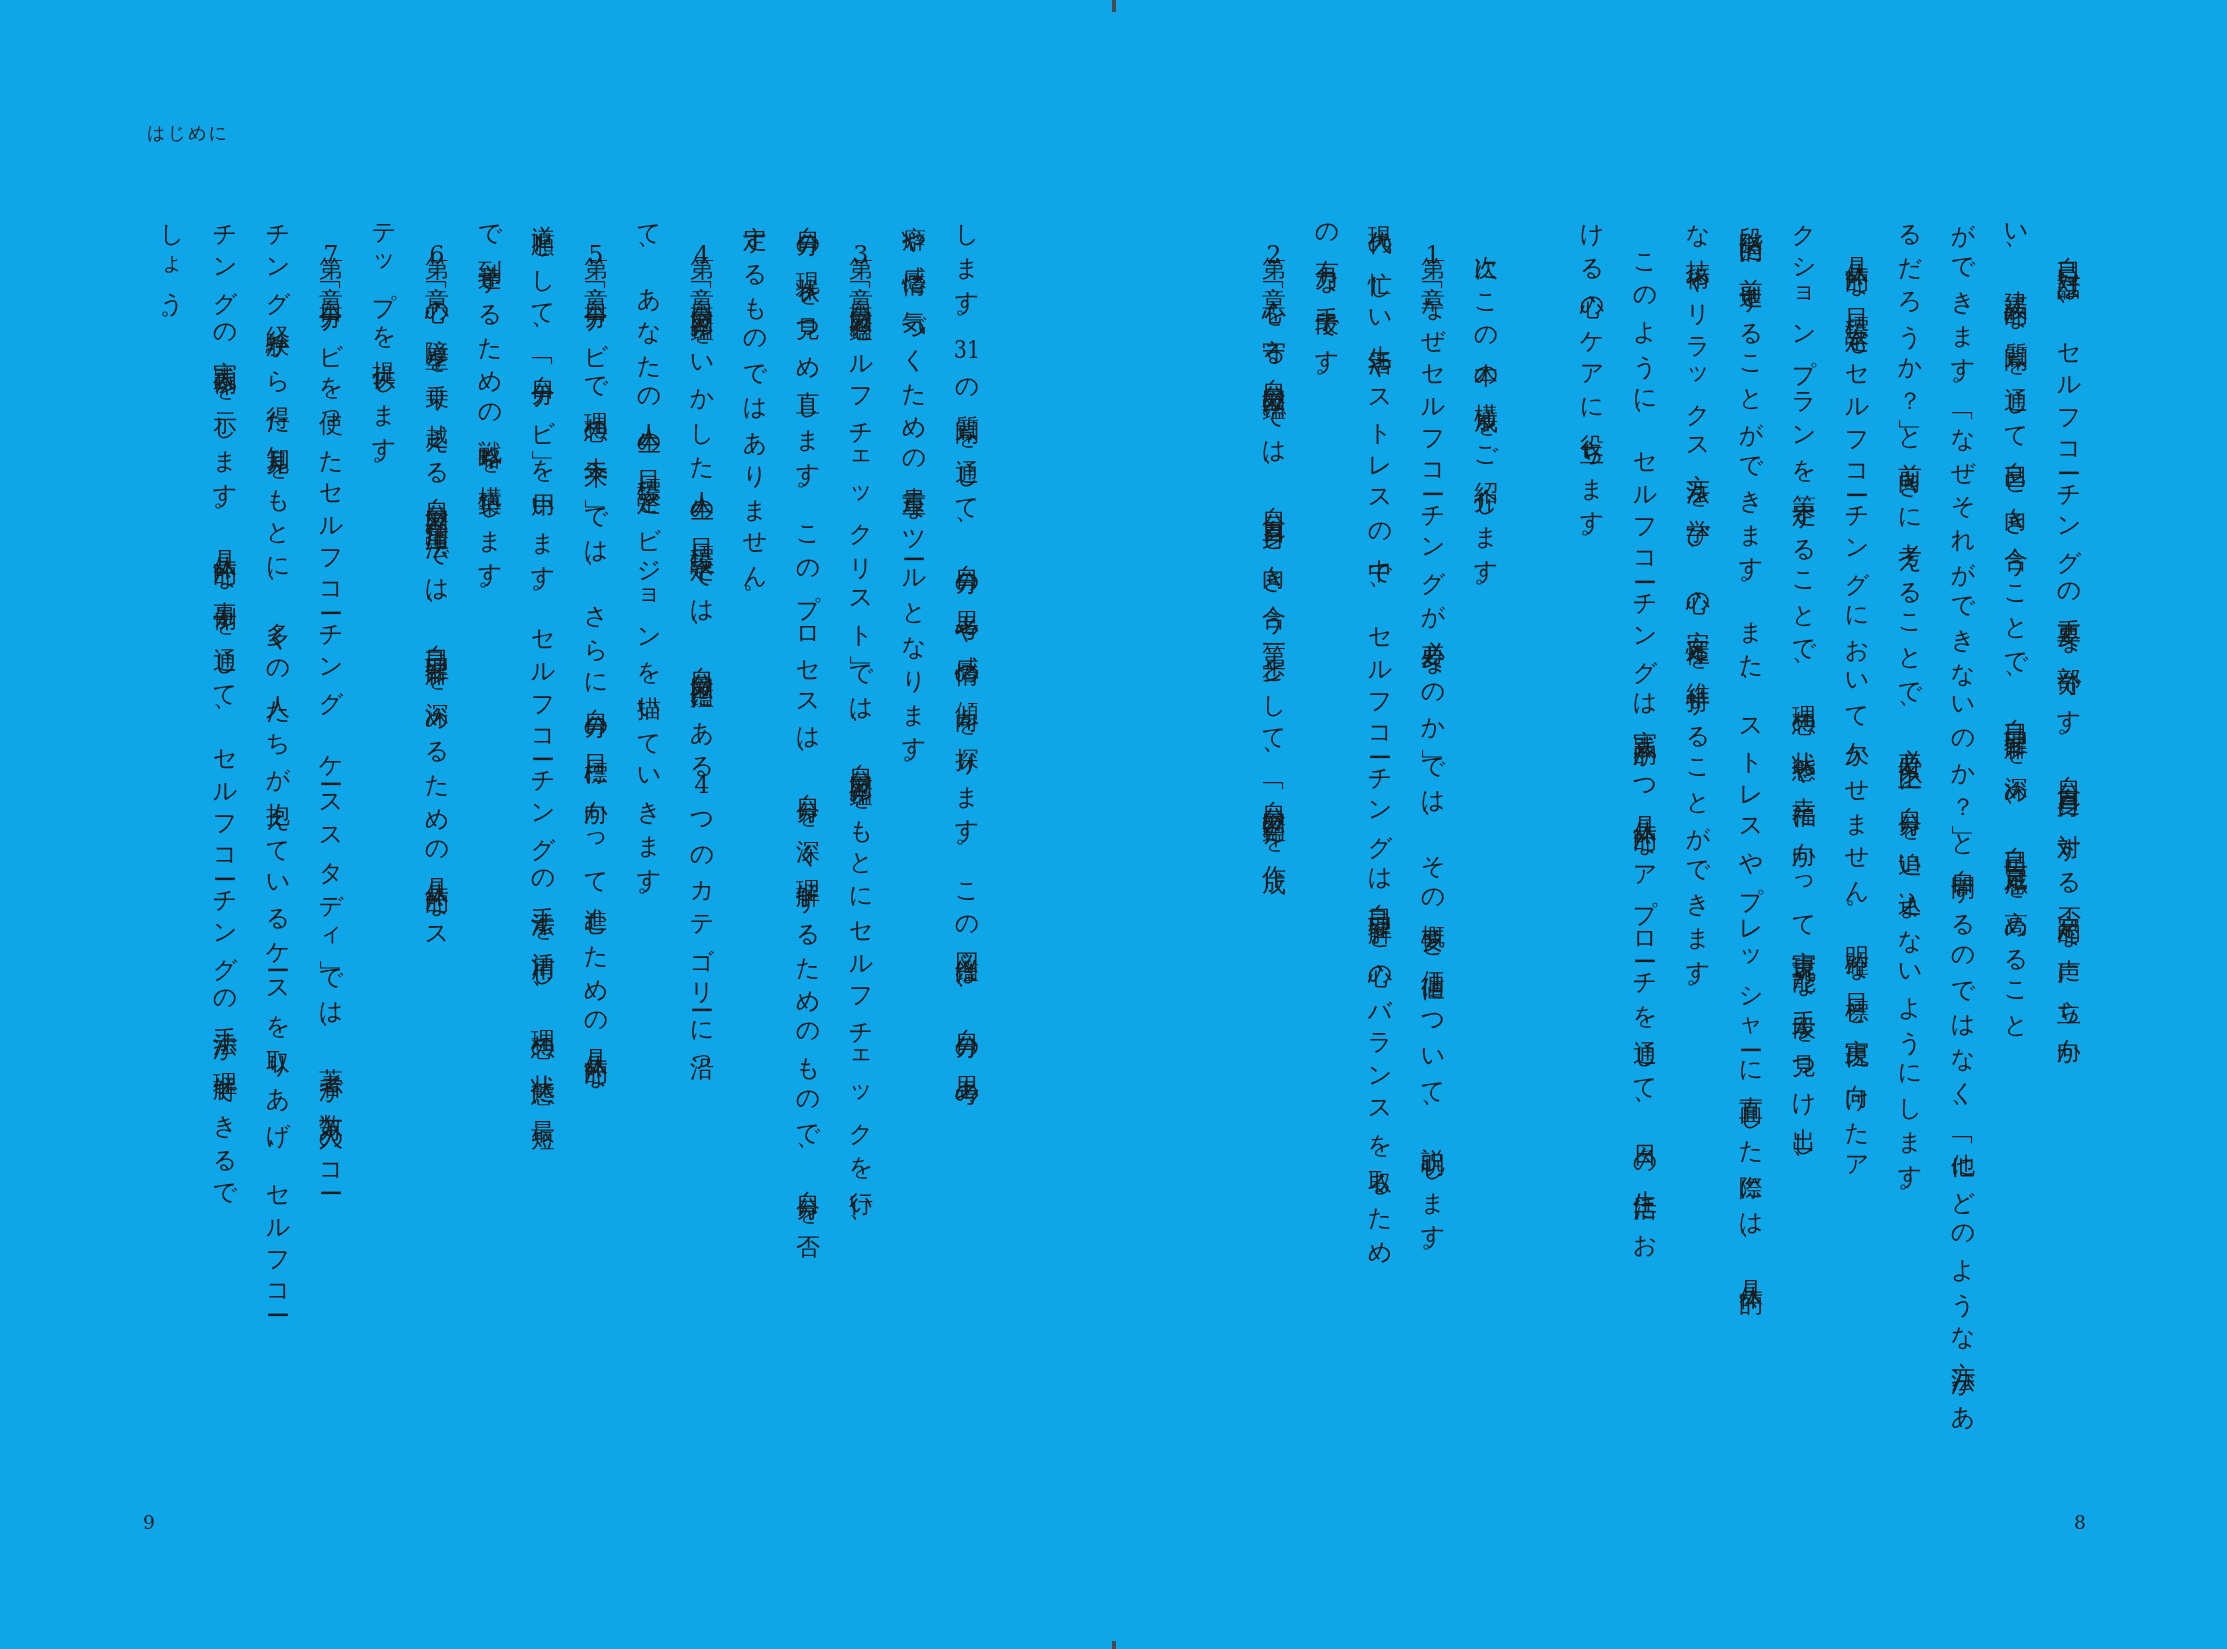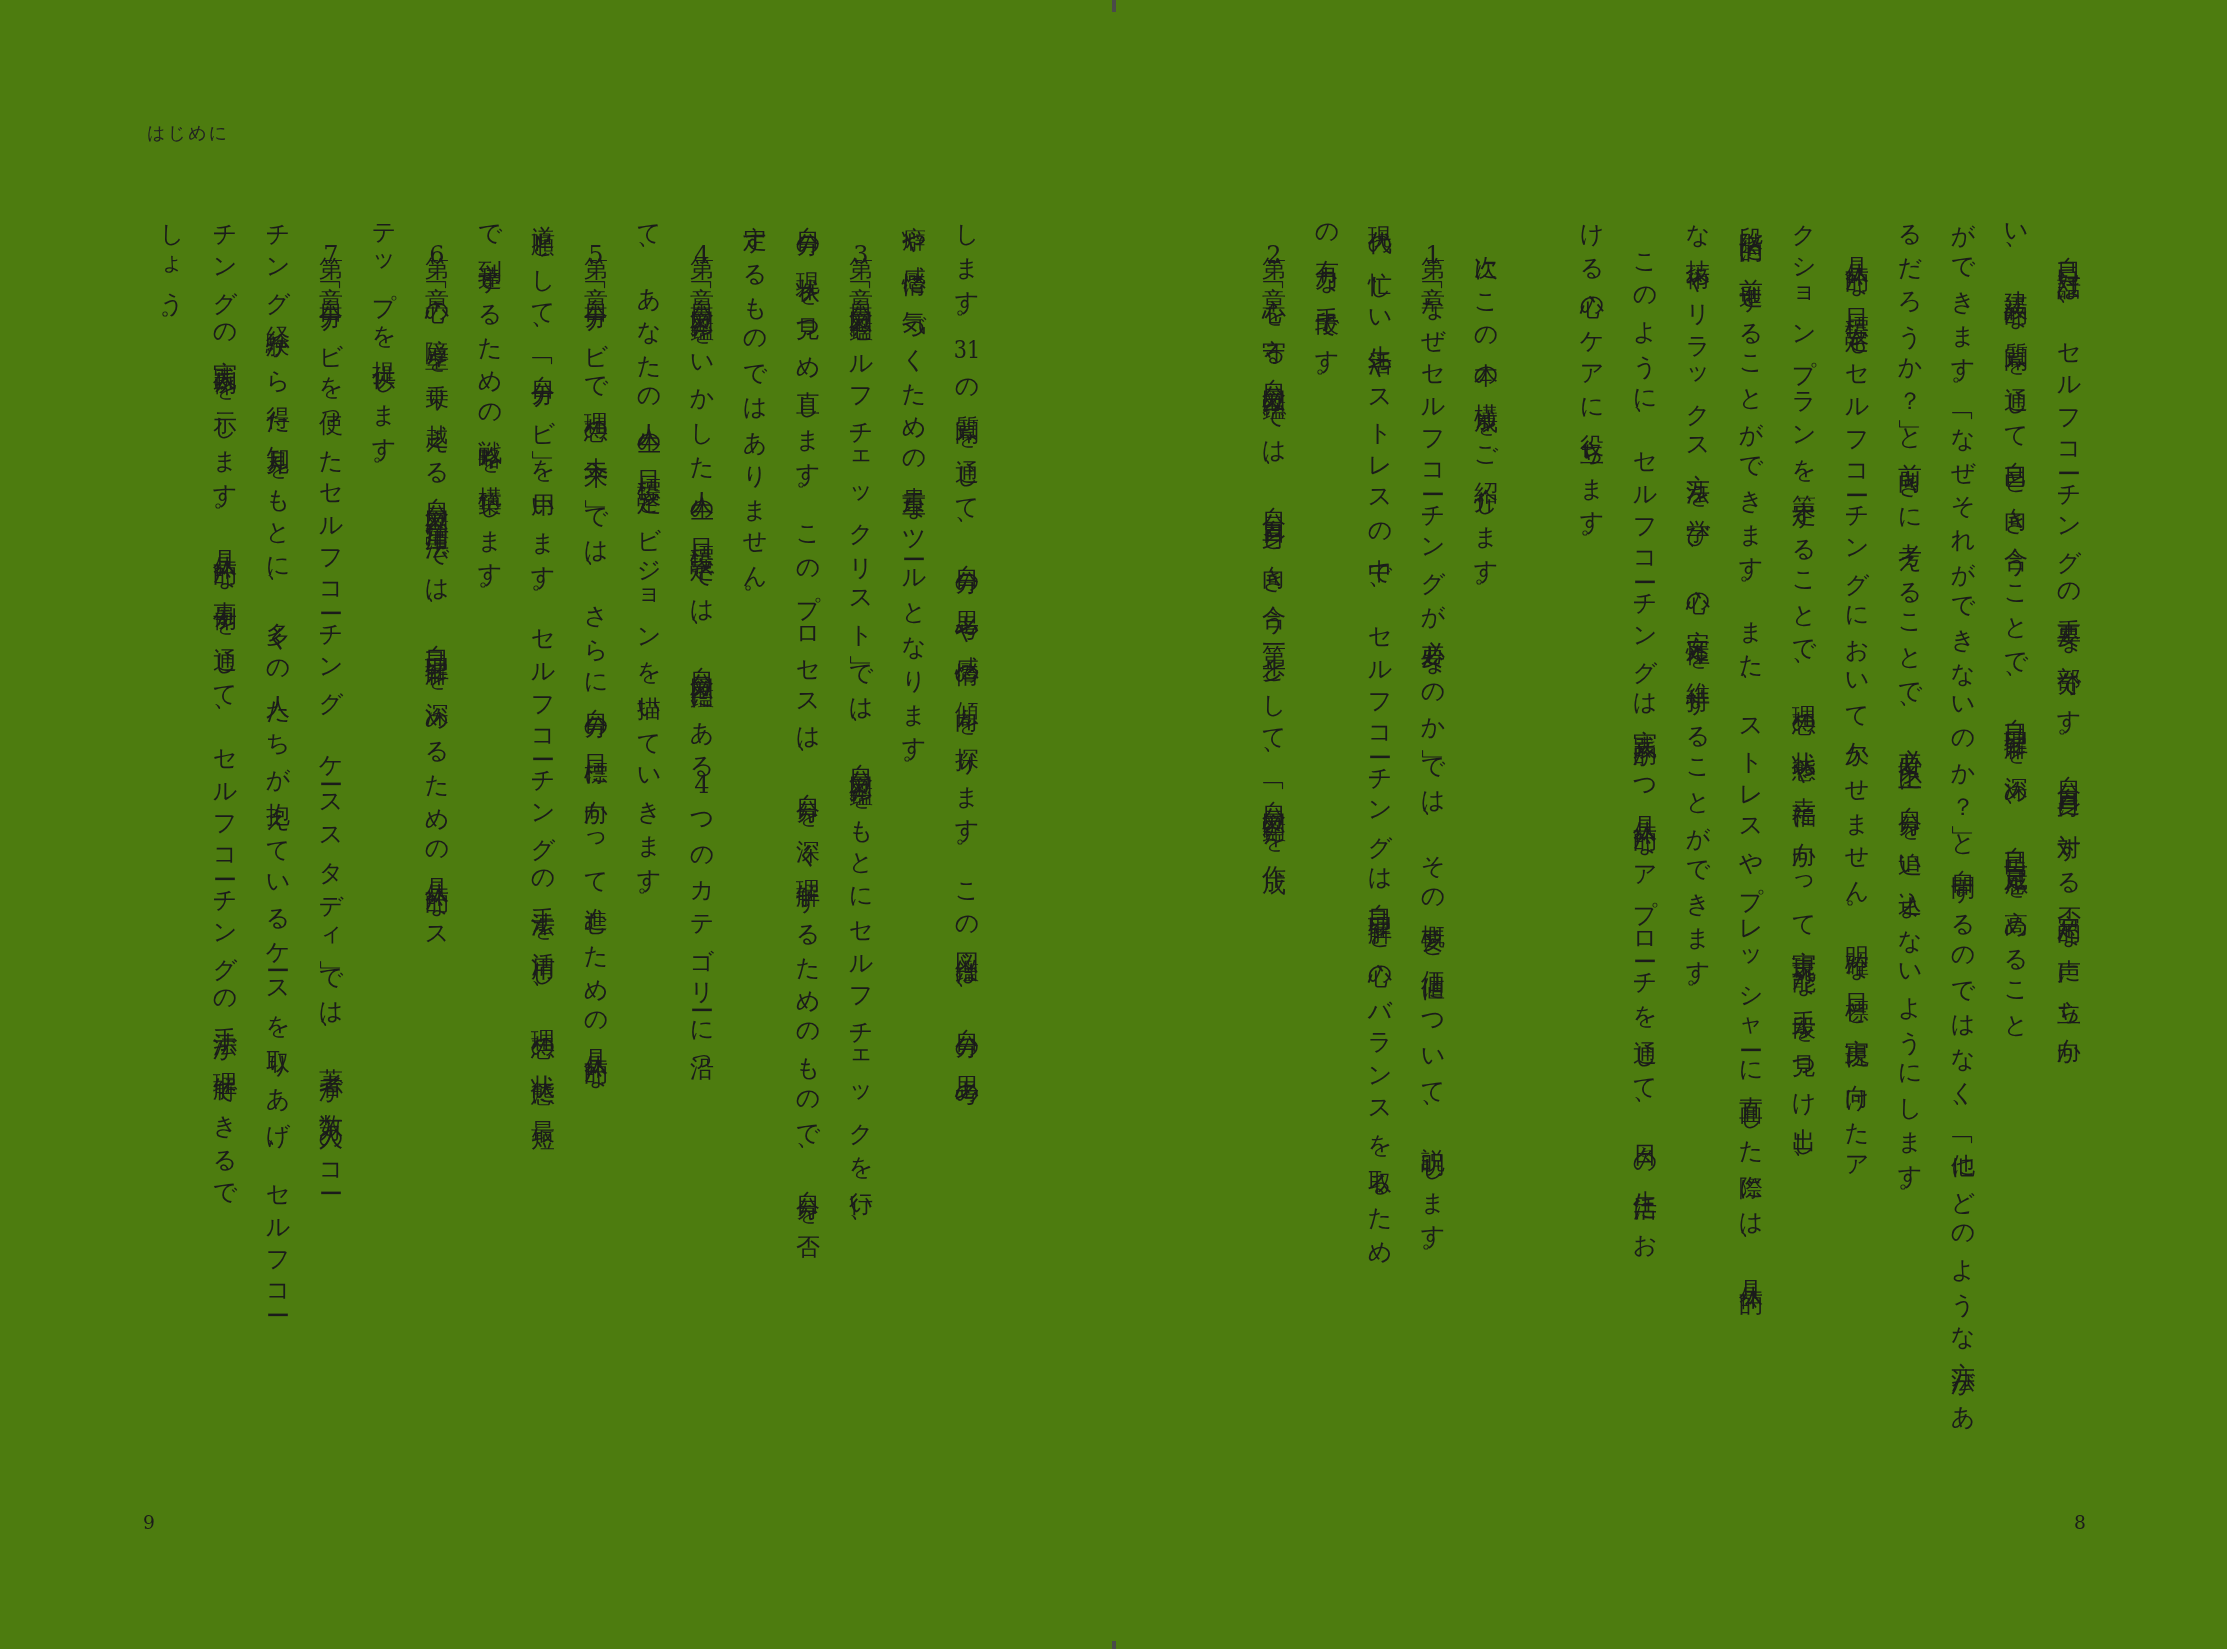--- a/index.html
+++ b/index.html
@@ -3,21 +3,21 @@
 <meta charset="utf-8">
 <style>
   html, body {
     margin: 0;
     padding: 0;
   }
   .spread {
     position: relative;
     width: 2228px;
     height: 1649px;
-    background: #4d7c0f;
+    background: #0ea5e9;
     overflow: hidden;
     font-family: "DejaVu Serif", "Liberation Serif", serif;
     color: #1b1b1b;
   }
   .page {
     position: absolute;
     top: 0;
     width: 1114px;
     height: 1649px;
   }

